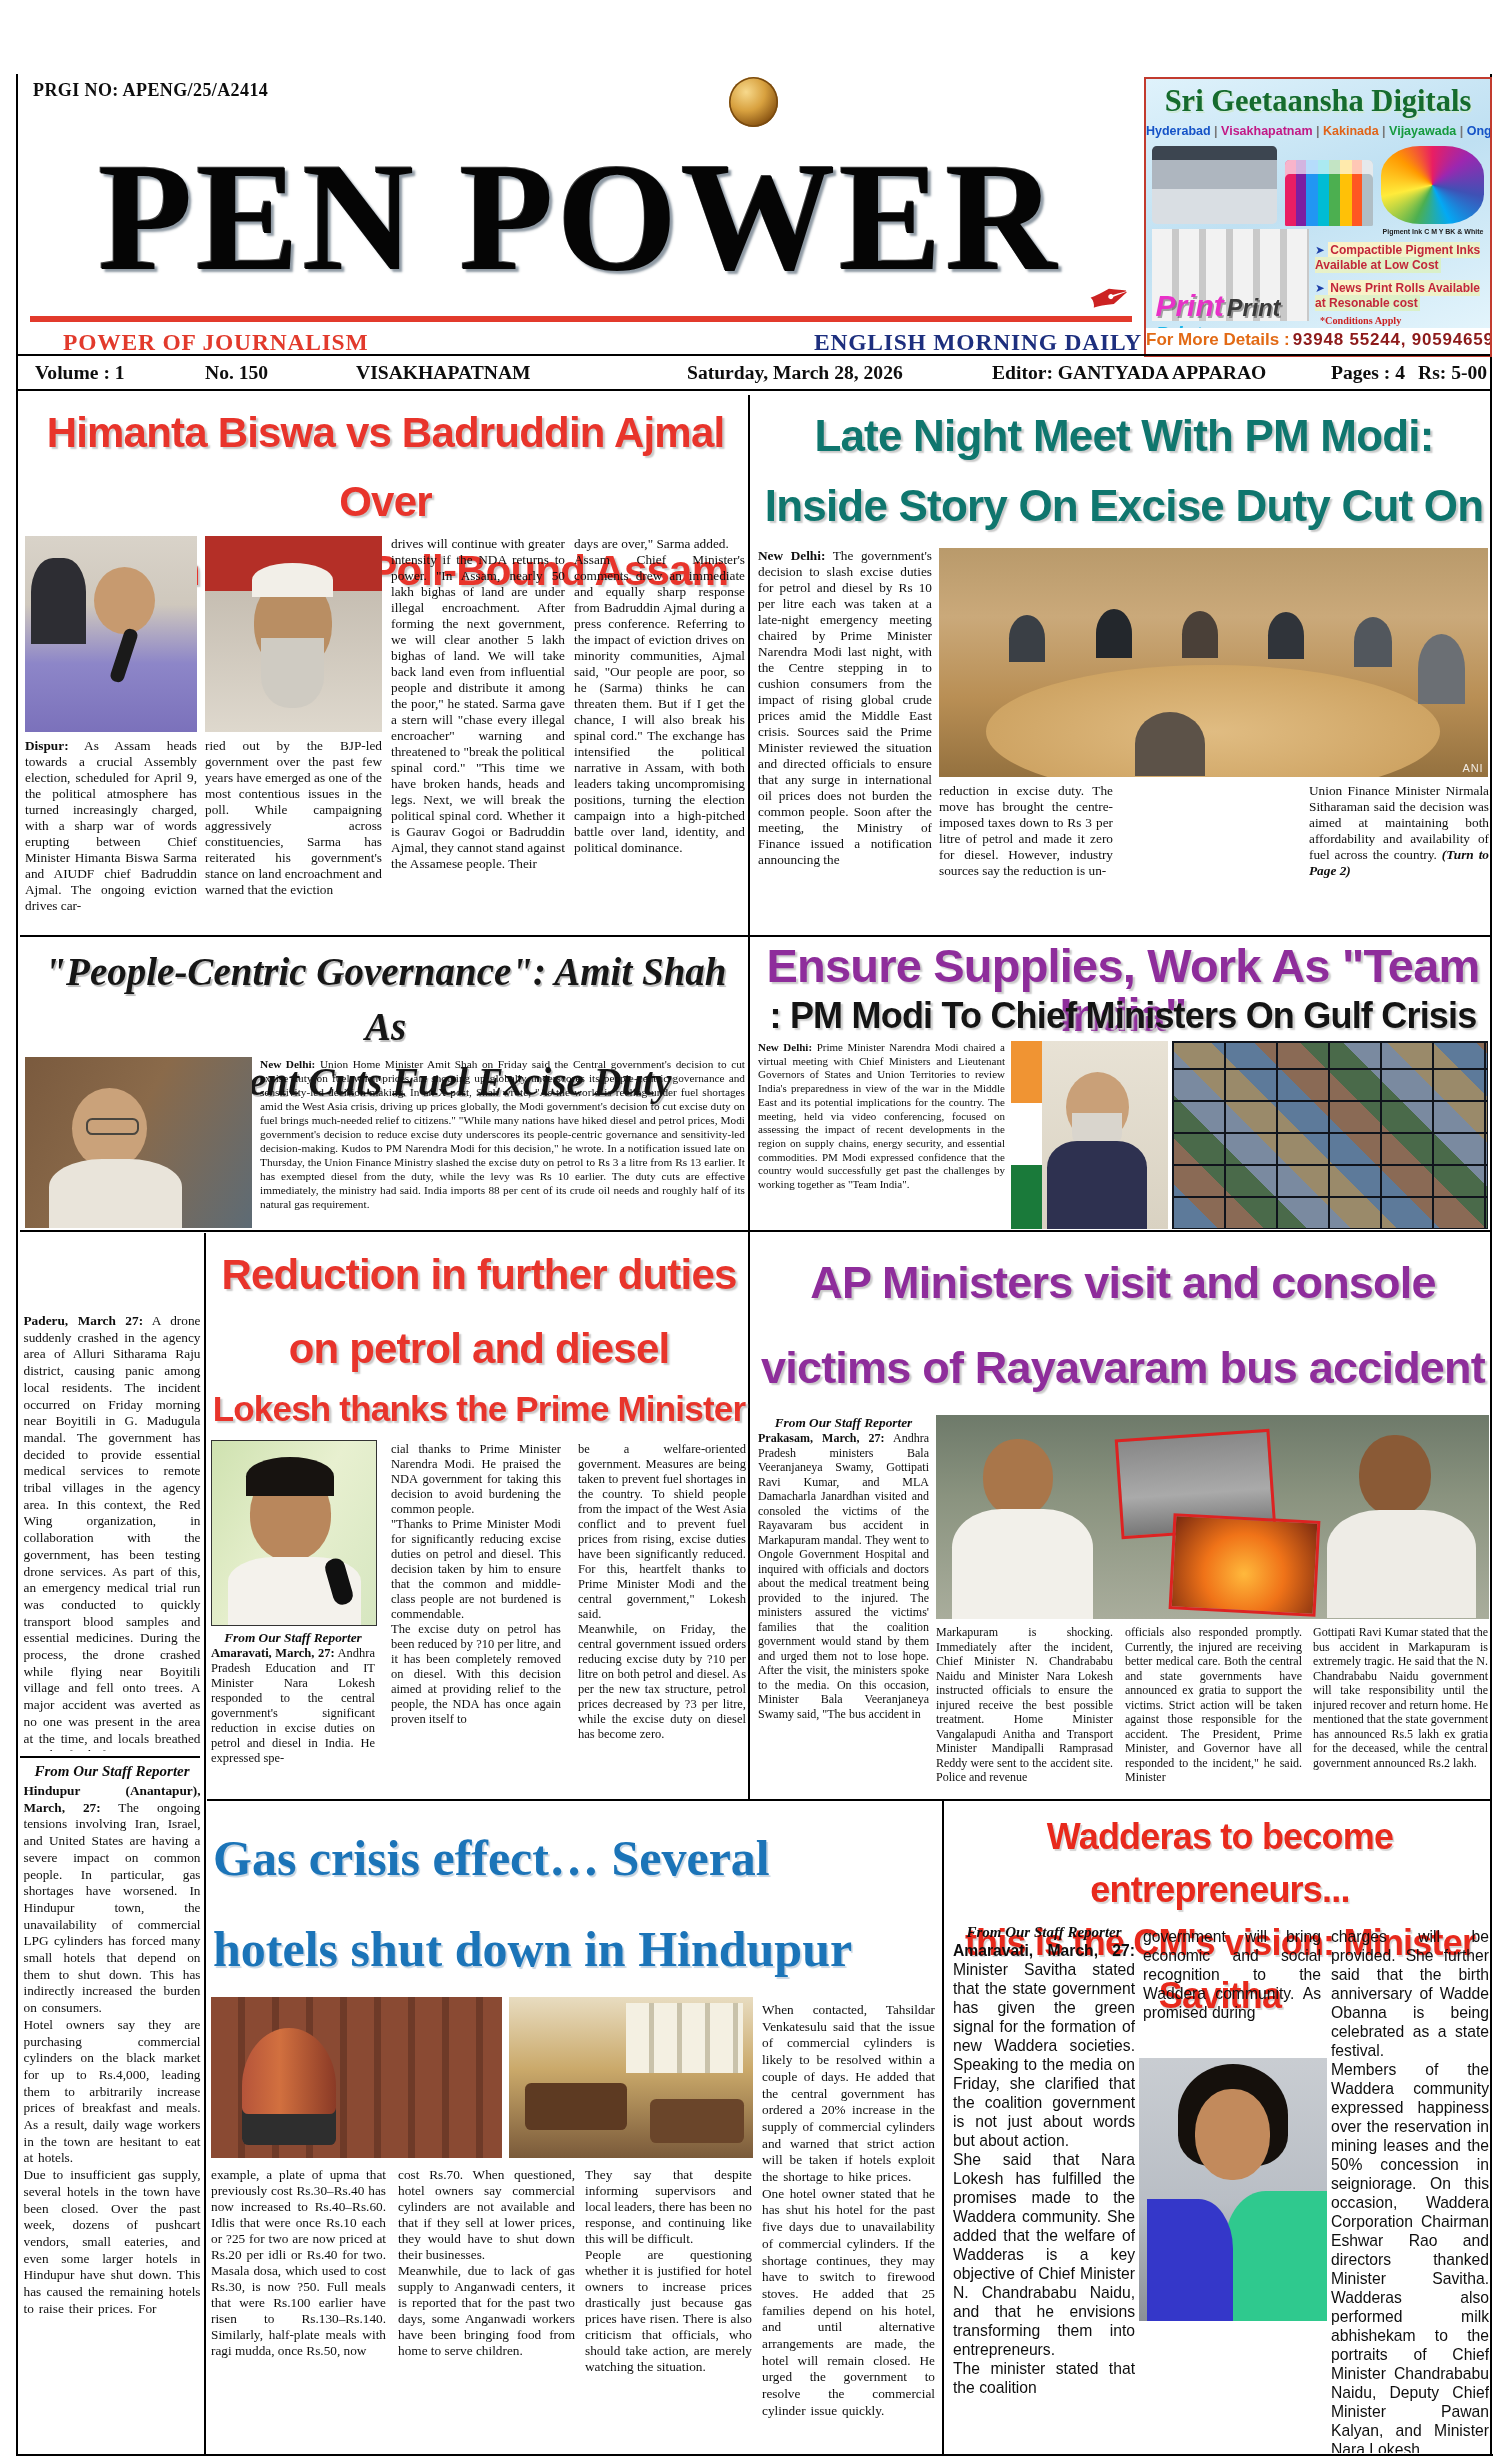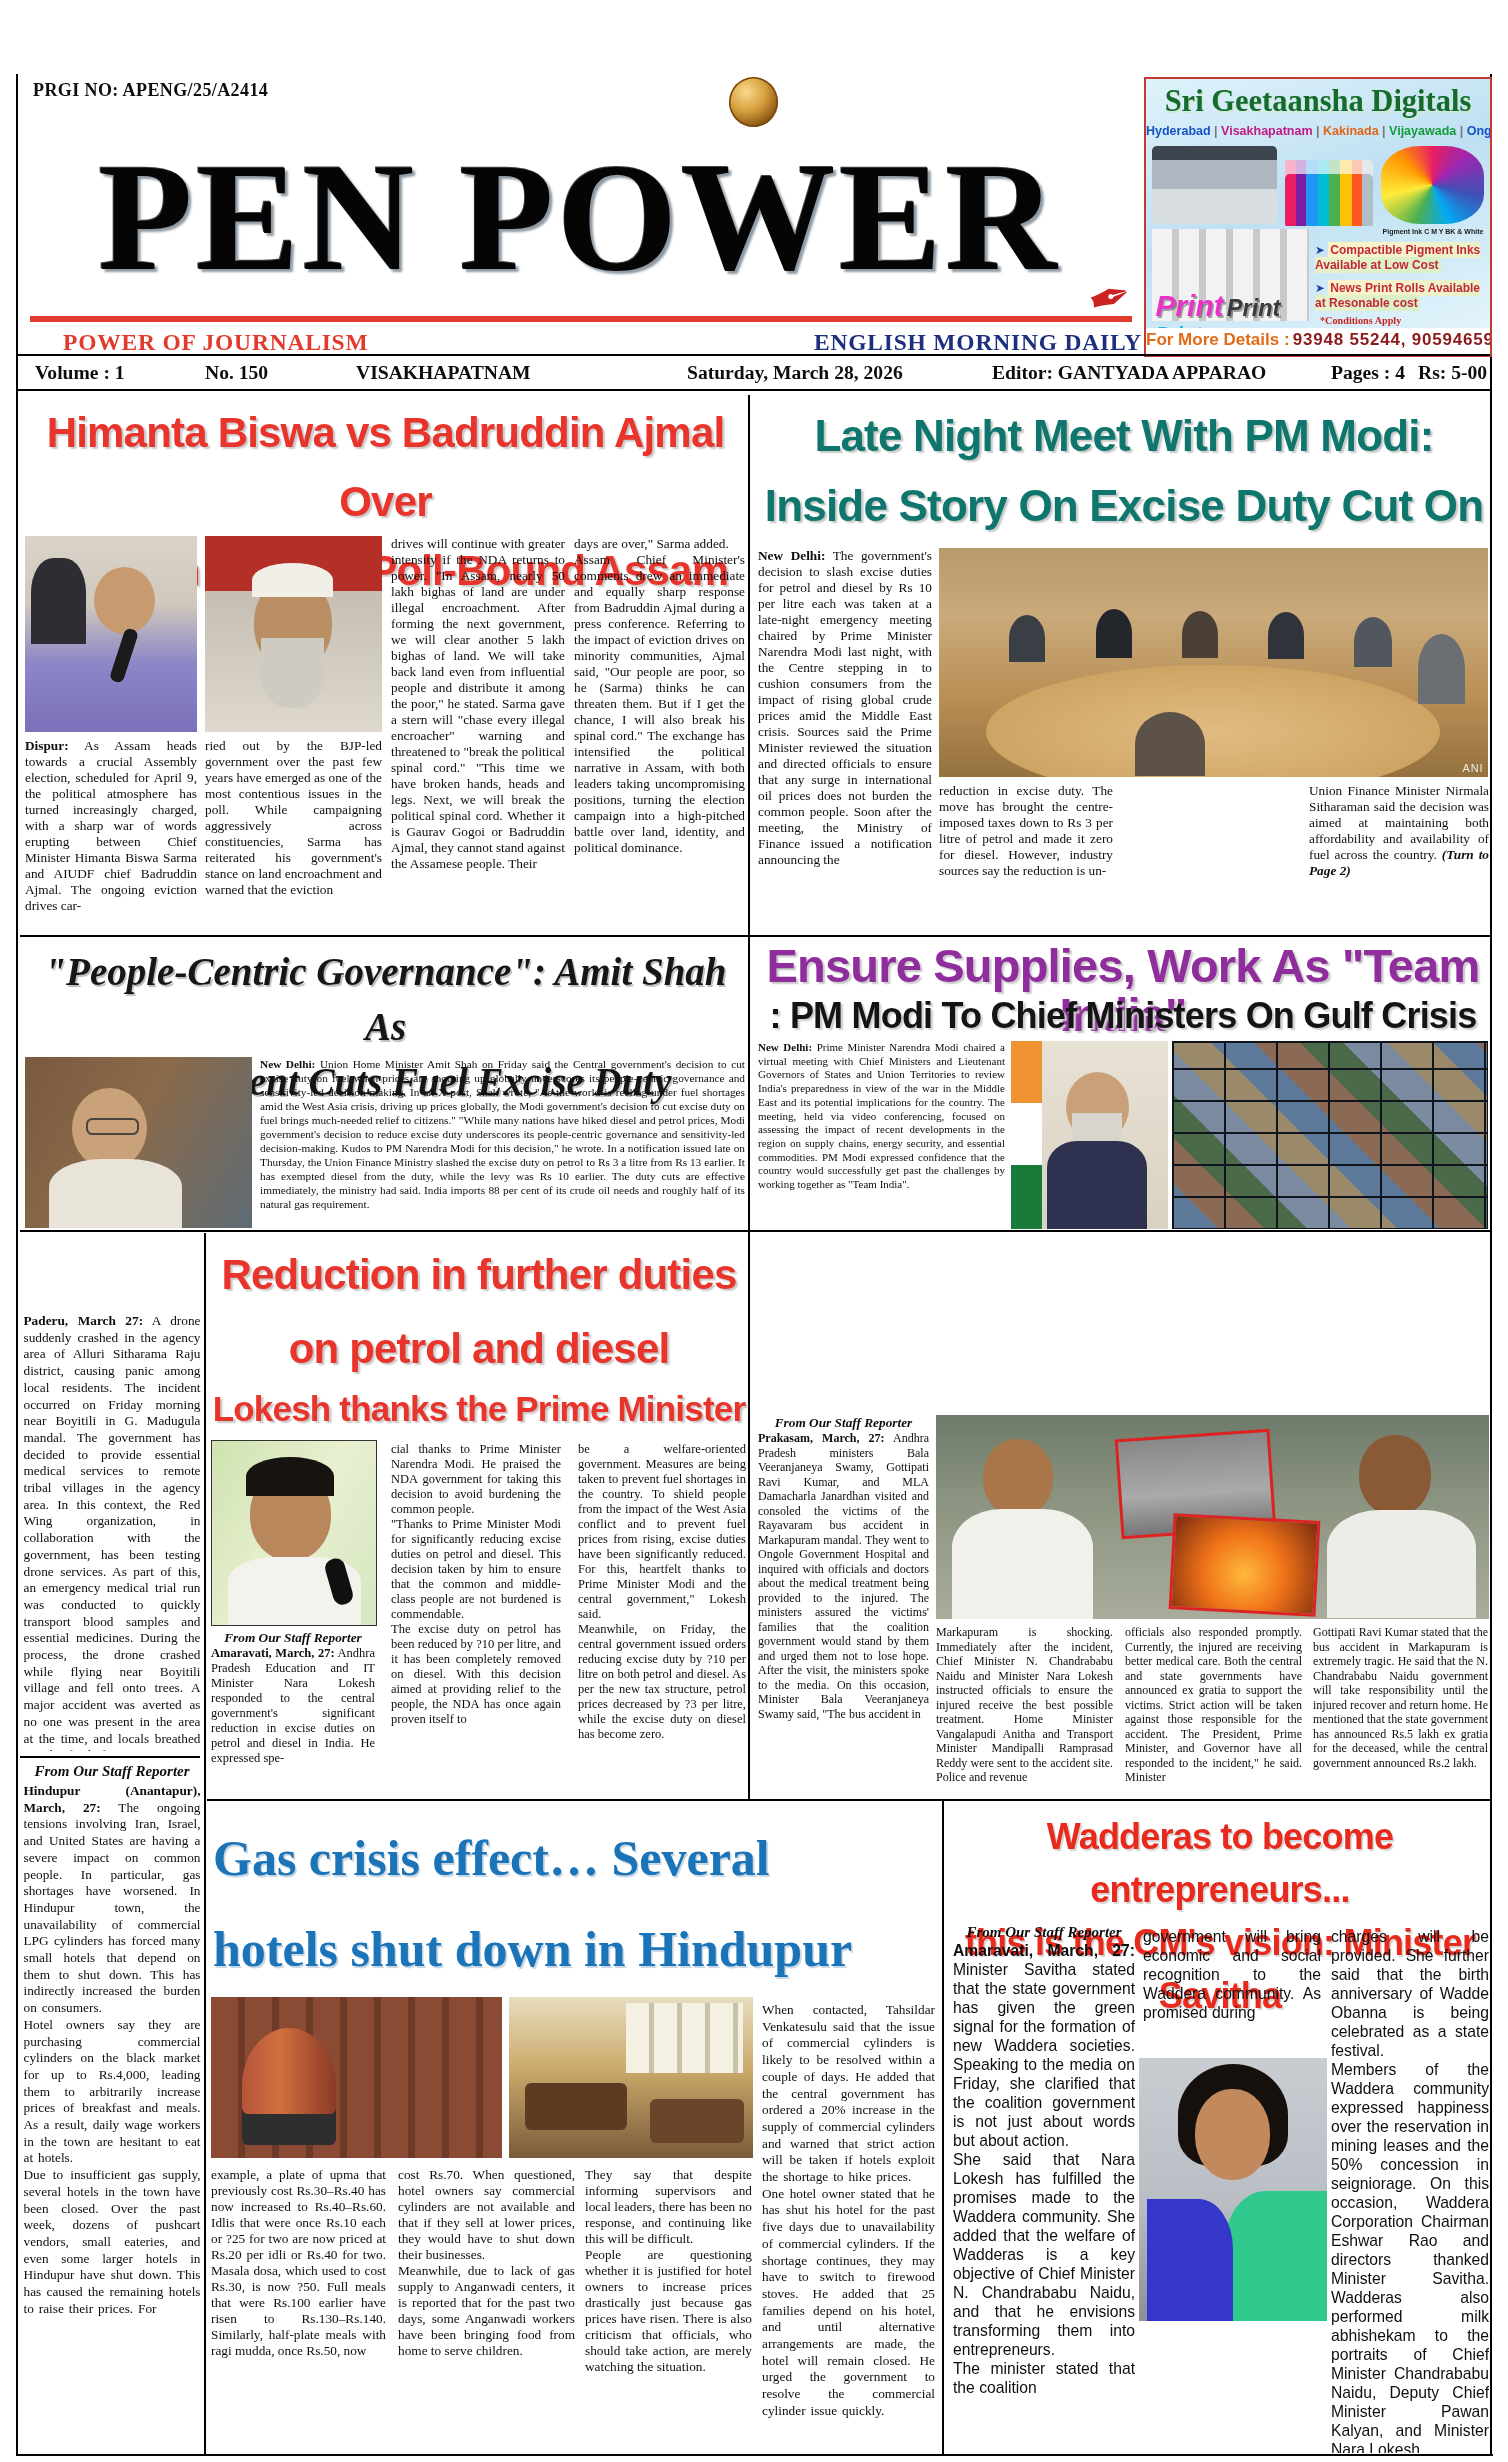--- a/index.html
+++ b/index.html
@@ -202,20 +202,22 @@
   <div class="abs" style="left:211px;top:1630px;width:164px;">
     <div class="reporter" style="font-size:13.3px;">From Our Staff Reporter</div>
     <div class="j b16" style="height:146px;"><b class="lead">Amaravati, March, 27:</b> <span>Andhra Pradesh Education and IT Minister Nara Lokesh responded to the central government's significant reduction in excise duties on petrol and diesel in India. He expressed spe-</span></div>
   </div>
   <div class="abs j b16" style="left:391px;top:1442px;width:170px;height:352px;">cial thanks to Prime Minister Narendra Modi. He praised the NDA government for taking this decision to avoid burdening the common people.
 "Thanks to Prime Minister Modi for significantly reducing excise duties on petrol and diesel. This decision taken by him to ensure that the common and middle-class people are not burdened is commendable.
 The excise duty on petrol has been reduced by ?10 per litre, and it has been completely removed on diesel. With this decision aimed at providing relief to the people, the NDA has once again proven itself to</div>
   <div class="abs j b16" style="left:578px;top:1442px;width:168px;height:352px;">be a welfare-oriented government. Measures are being taken to prevent fuel shortages in the country. To shield people from the impact of the West Asia conflict and to prevent fuel prices from rising, excise duties have been significantly reduced. For this, heartfelt thanks to Prime Minister Modi and the central government," Lokesh said.
 Meanwhile, on Friday, the central government issued orders reducing excise duty by ?10 per litre on both petrol and diesel. As per the new tax structure, petrol prices decreased by ?3 per litre, while the excise duty on diesel has become zero.</div>
 
+  <div class="abs h-sans h-purple" style="left:755px;top:1240px;width:736px;font-size:45px;line-height:85px;">AP Ministers visit and console
+victims of Rayavaram bus accident</div>
   <div class="abs" style="left:758px;top:1415px;width:171px;">
     <div class="reporter" style="font-size:13.3px;">From Our Staff Reporter</div>
     <div class="j b155" style="height:362px;"><b class="lead">Prakasam,  March, 27:</b> <span>Andhra Pradesh ministers Bala Veeranjaneya Swamy, Gottipati Ravi Kumar, and MLA Damacharla Janardhan visited and consoled the victims of the Rayavaram bus accident in Markapuram mandal. They went to Ongole Government Hospital and inquired with officials and doctors about the medical treatment being provided to the injured. The ministers assured the victims' families that the coalition government would stand by them and urged them not to lose hope. After the visit, the ministers spoke to the media. On this occasion, Minister Bala Veeranjaneya Swamy said, "The bus accident in</span></div>
   </div>
   <div class="photo" style="left:936px;top:1415px;width:553px;height:204px;background:linear-gradient(180deg,#6e7a6a 0%,#8a937f 40%,#a9ad9c 100%);">
     <div class="abs" style="left:47px;top:23.5px;width:70px;height:78px;border-radius:48%;background:#a9764a;"></div>
     <div class="abs" style="left:15.7px;top:94px;width:141px;height:110px;border-radius:35% 35% 0 0;background:#f2f0ea;"></div>
     <div class="abs" style="left:423px;top:20.4px;width:72px;height:81px;border-radius:48%;background:#8a5a36;"></div>
     <div class="abs" style="left:391px;top:95px;width:149px;height:108px;border-radius:35% 35% 0 0;background:#eeece6;"></div>
     <div class="abs" style="left:182px;top:19px;width:149px;height:94px;border:3.1px solid #d22;background:linear-gradient(180deg,#7a7possible.a,#9a9a9a);background:linear-gradient(180deg,#888,#aaa 60%,#777);transform:rotate(-4deg);"></div>

